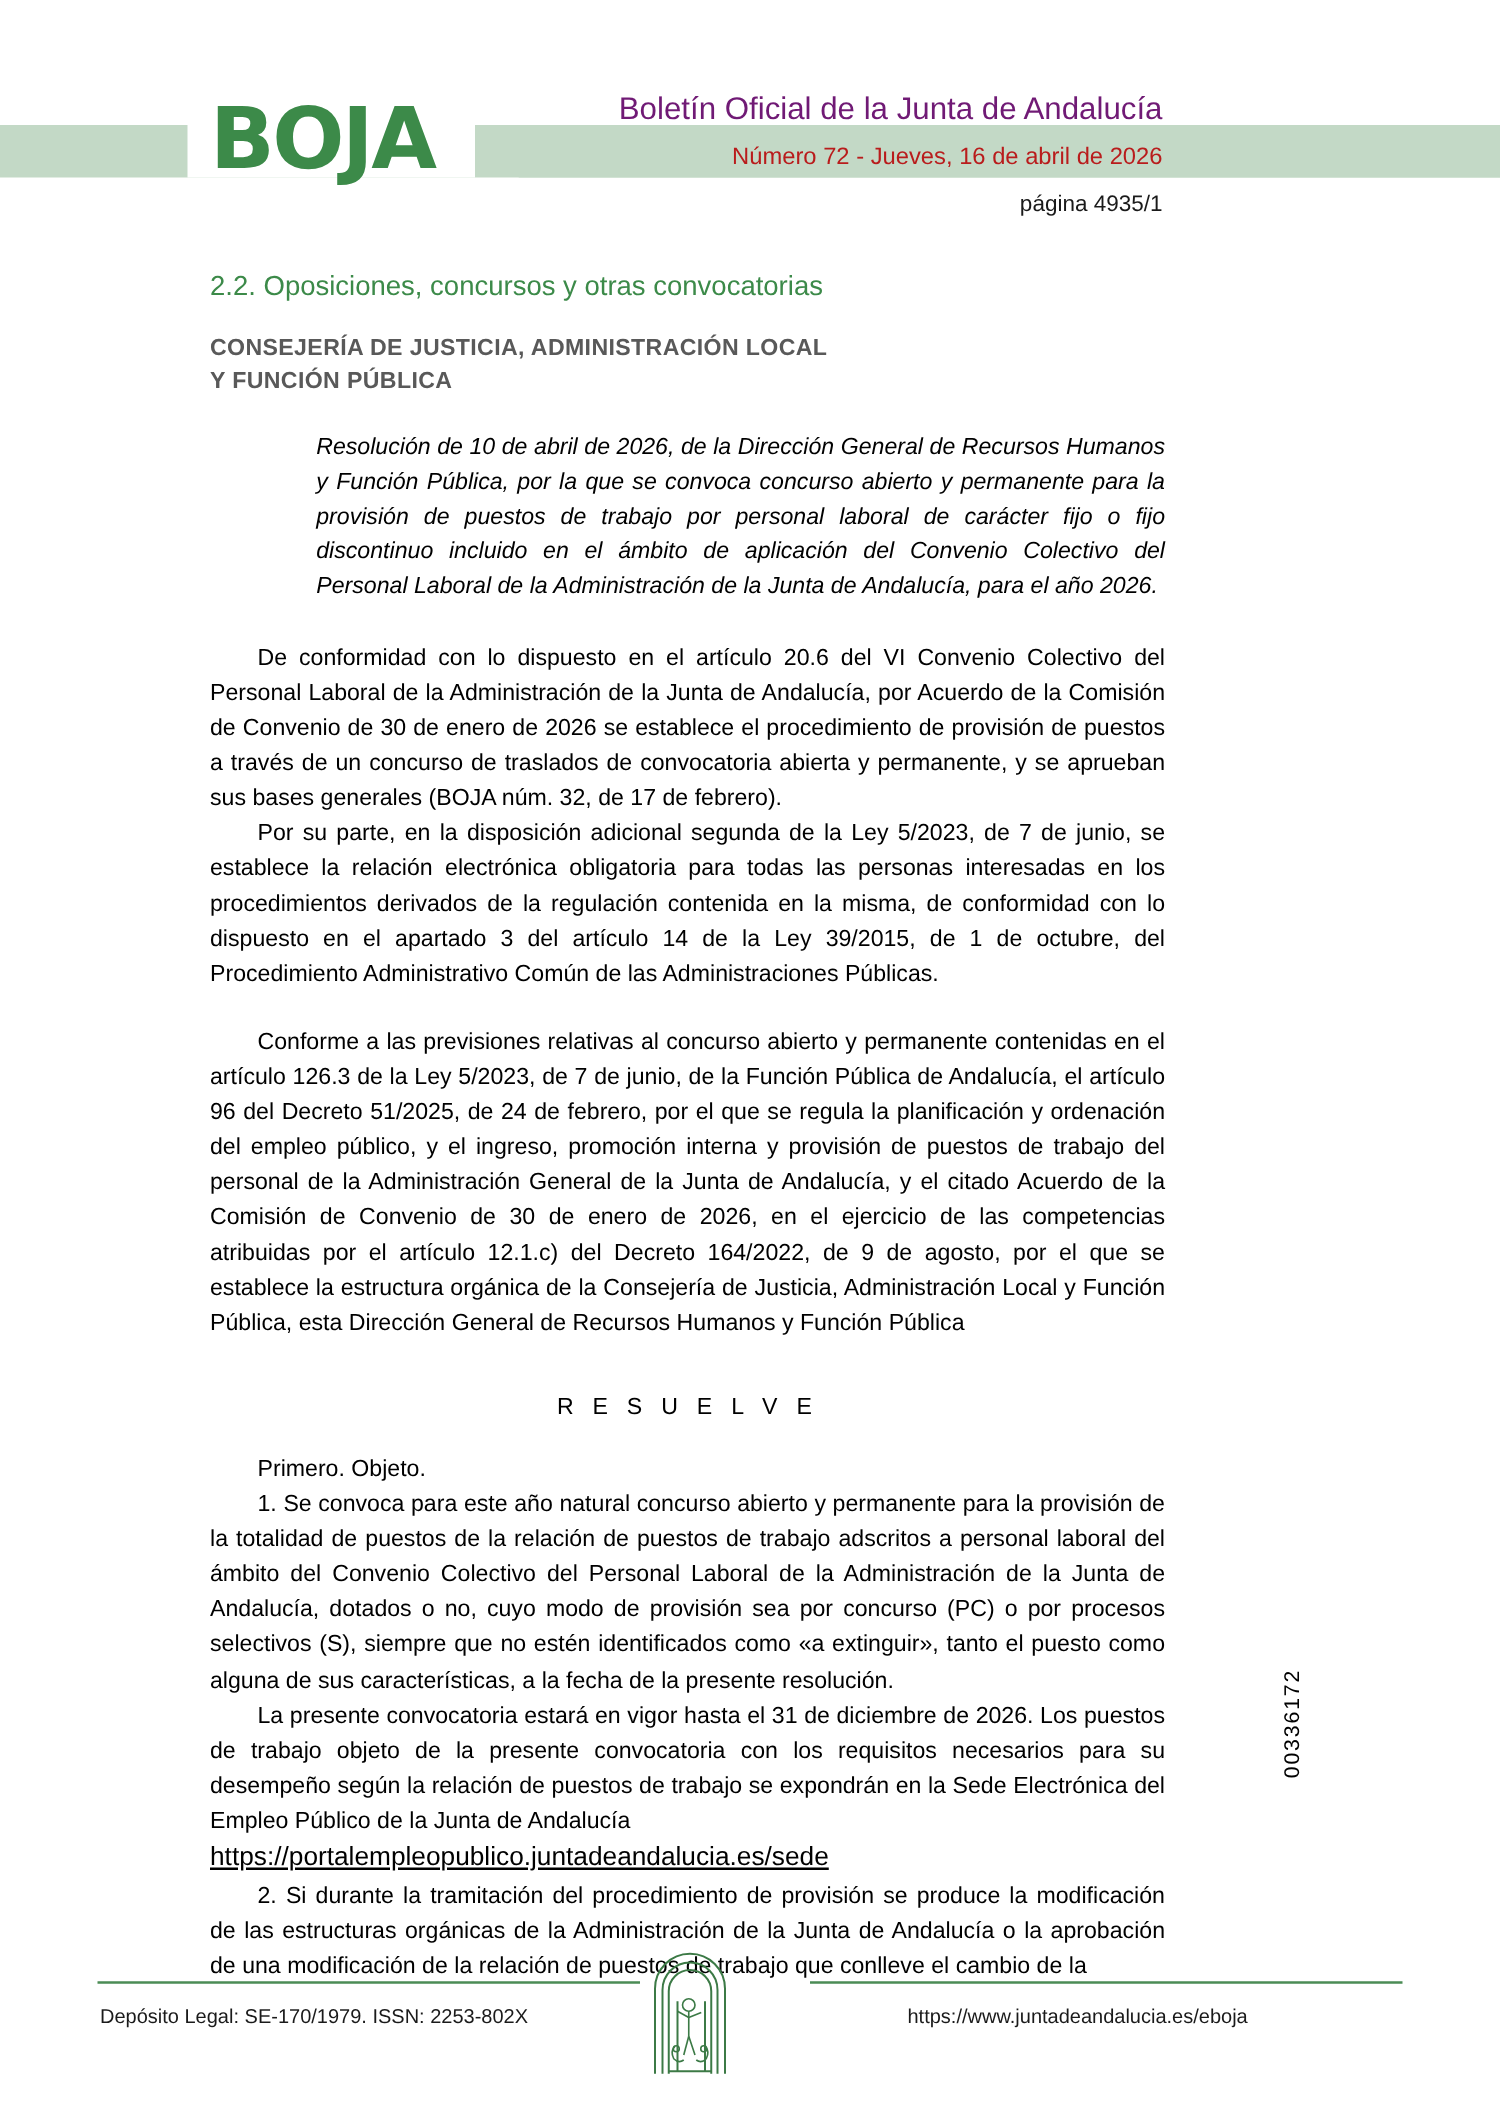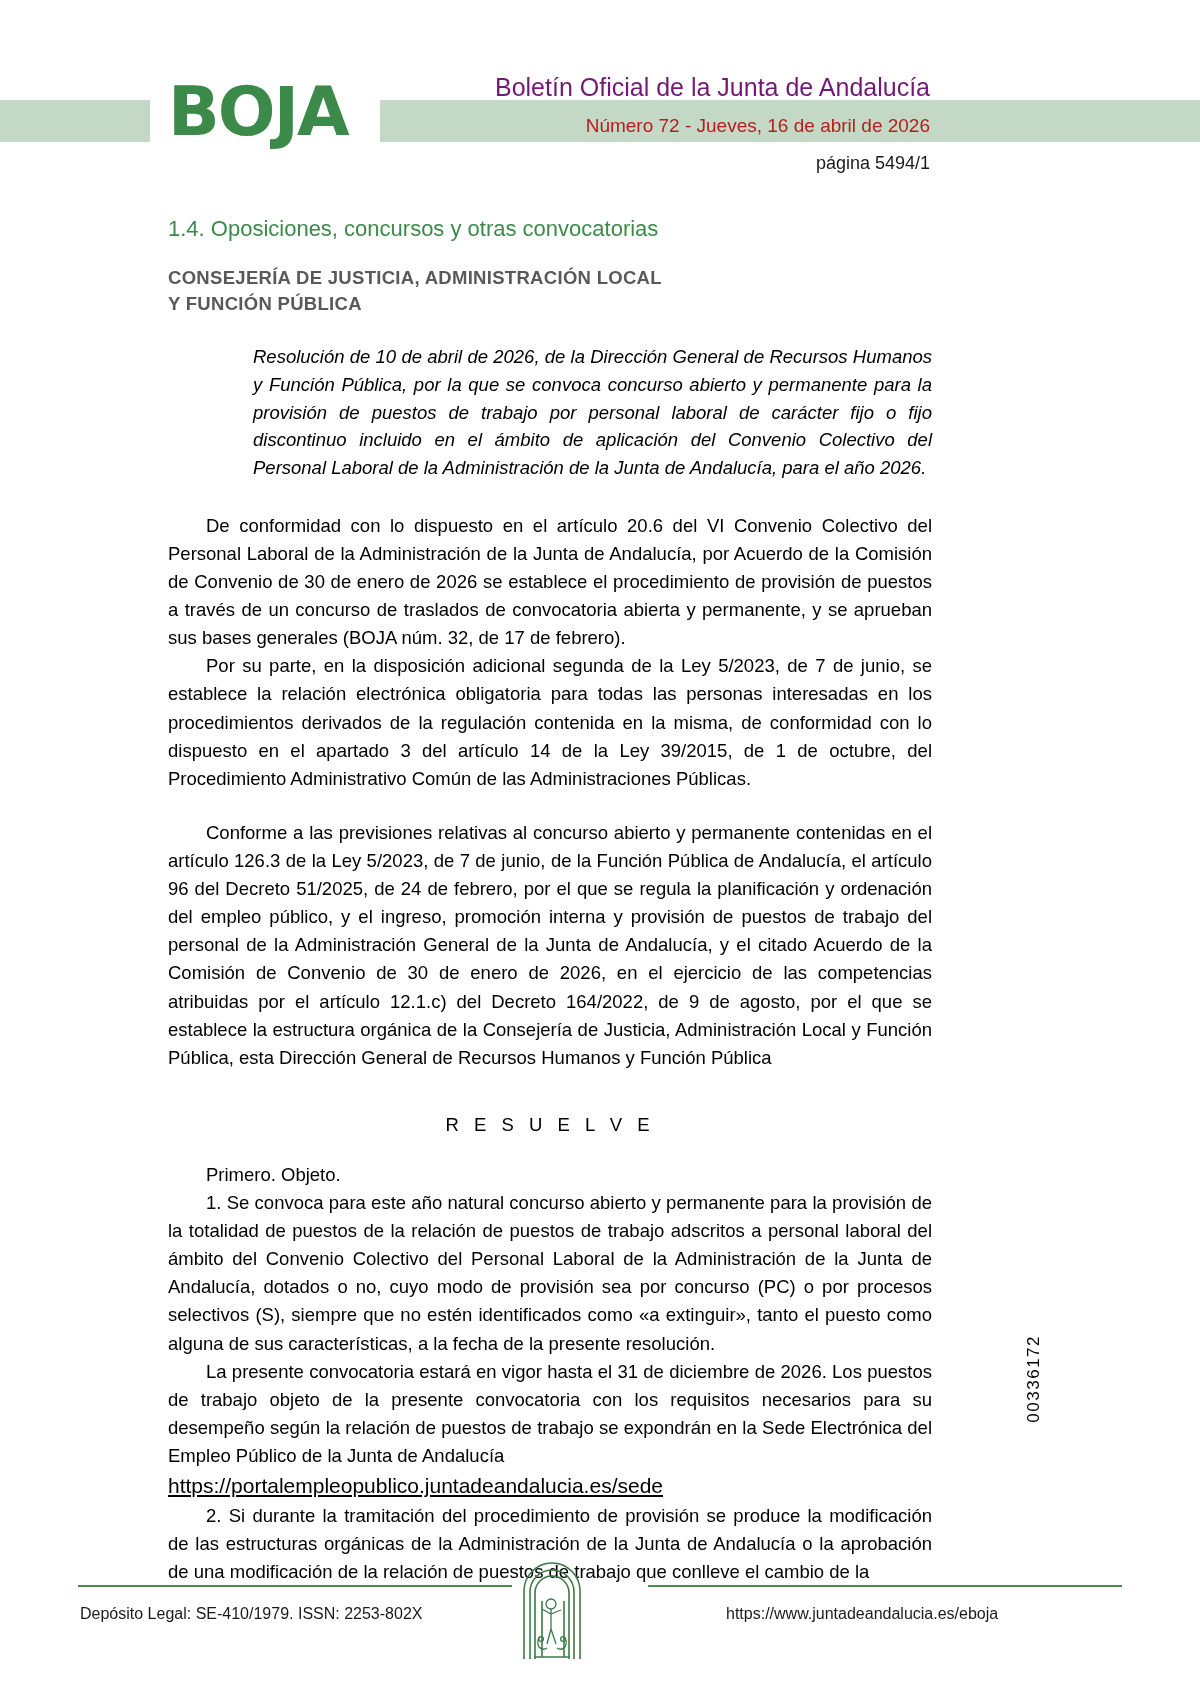--- a/index.html
+++ b/index.html
@@ -221,27 +221,27 @@
 <div class="header">
   <div class="header-band"></div>
   <div class="band-gap-logo"></div>
   <div class="band-right-strip"></div>
 
   <div class="boja-logo">BOJA</div>
 
   <div class="header-right">
     <div class="hdr-title">Boletín Oficial de la Junta de Andalucía</div>
     <div class="hdr-number">Número 72 - Jueves, 16 de abril de 2026</div>
-    <div class="hdr-page">página 5494/1</div>
+    <div class="hdr-page">página 4935/1</div>
   </div>
 </div>
 
 <div class="content">
 
-  <div class="sec-2">1.4. Oposiciones, concursos y otras convocatorias</div>
+  <div class="sec-2">2.2. Oposiciones, concursos y otras convocatorias</div>
 
   <div class="org">
     <div>CONSEJERÍA DE JUSTICIA, ADMINISTRACIÓN LOCAL</div>
     <div>Y FUNCIÓN PÚBLICA</div>
   </div>
 
   <div class="resolution">Resolución de 10 de abril de 2026, de la Dirección General de Recursos Humanos y Función Pública, por la que se convoca concurso abierto y permanente para la provisión de puestos de trabajo por personal laboral de carácter fijo o fijo discontinuo incluido en el ámbito de aplicación del Convenio Colectivo del Personal Laboral de la Administración de la Junta de Andalucía, para el año 2026.</div>
 
   <p class="body">De conformidad con lo dispuesto en el artículo 20.6 del VI Convenio Colectivo del Personal Laboral de la Administración de la Junta de Andalucía, por Acuerdo de la Comisión de Convenio de 30 de enero de 2026 se establece el procedimiento de provisión de puestos a través de un concurso de traslados de convocatoria abierta y permanente, y se aprueban sus bases generales (BOJA núm. 32, de 17 de febrero).</p>
   <p class="body">Por su parte, en la disposición adicional segunda de la Ley 5/2023, de 7 de junio, se establece la relación electrónica obligatoria para todas las personas interesadas en los procedimientos derivados de la regulación contenida en la misma, de conformidad con lo dispuesto en el apartado 3 del artículo 14 de la Ley 39/2015, de 1 de octubre, del Procedimiento Administrativo Común de las Administraciones Públicas.</p>
@@ -293,15 +293,15 @@
 
         <path d="M22 88 q-4 4 -1 10 q4 4 8 1"></path>
         <circle cx="23" cy="90" r="2.4"></circle>
 
         <path d="M46 88 q4 4 1 10 q-4 4 -8 1"></path>
         <circle cx="45" cy="90" r="2.4"></circle>
       </g>
     </svg>
   </div>
 
-  <div class="footer-left">Depósito Legal: SE-410/1979. ISSN: 2253-802X</div>
+  <div class="footer-left">Depósito Legal: SE-170/1979. ISSN: 2253-802X</div>
   <div class="footer-right">https://www.juntadeandalucia.es/eboja</div>
 </div>
 
 </body></html>

